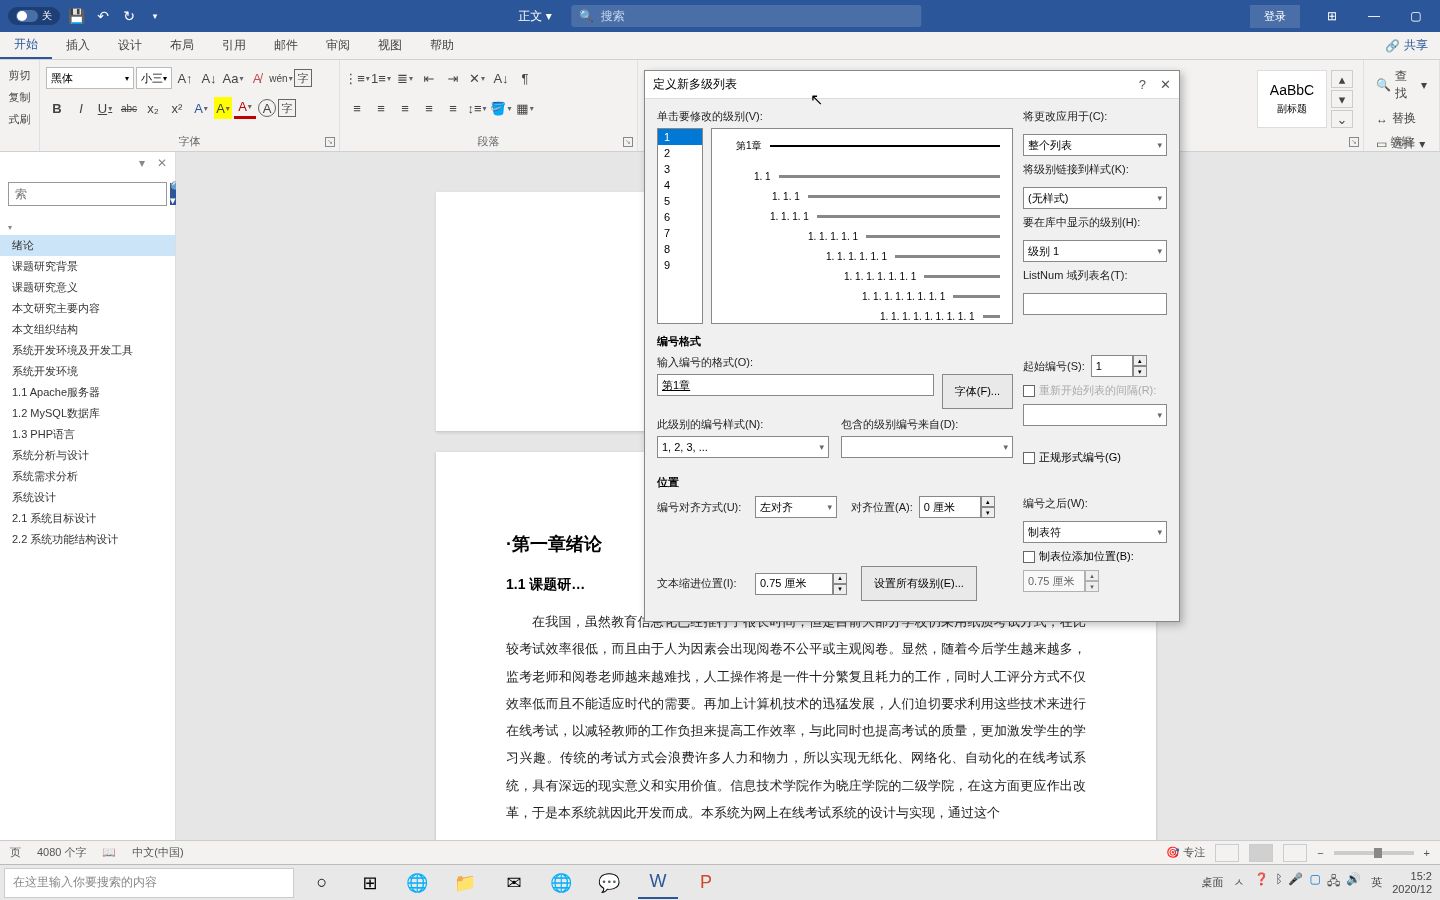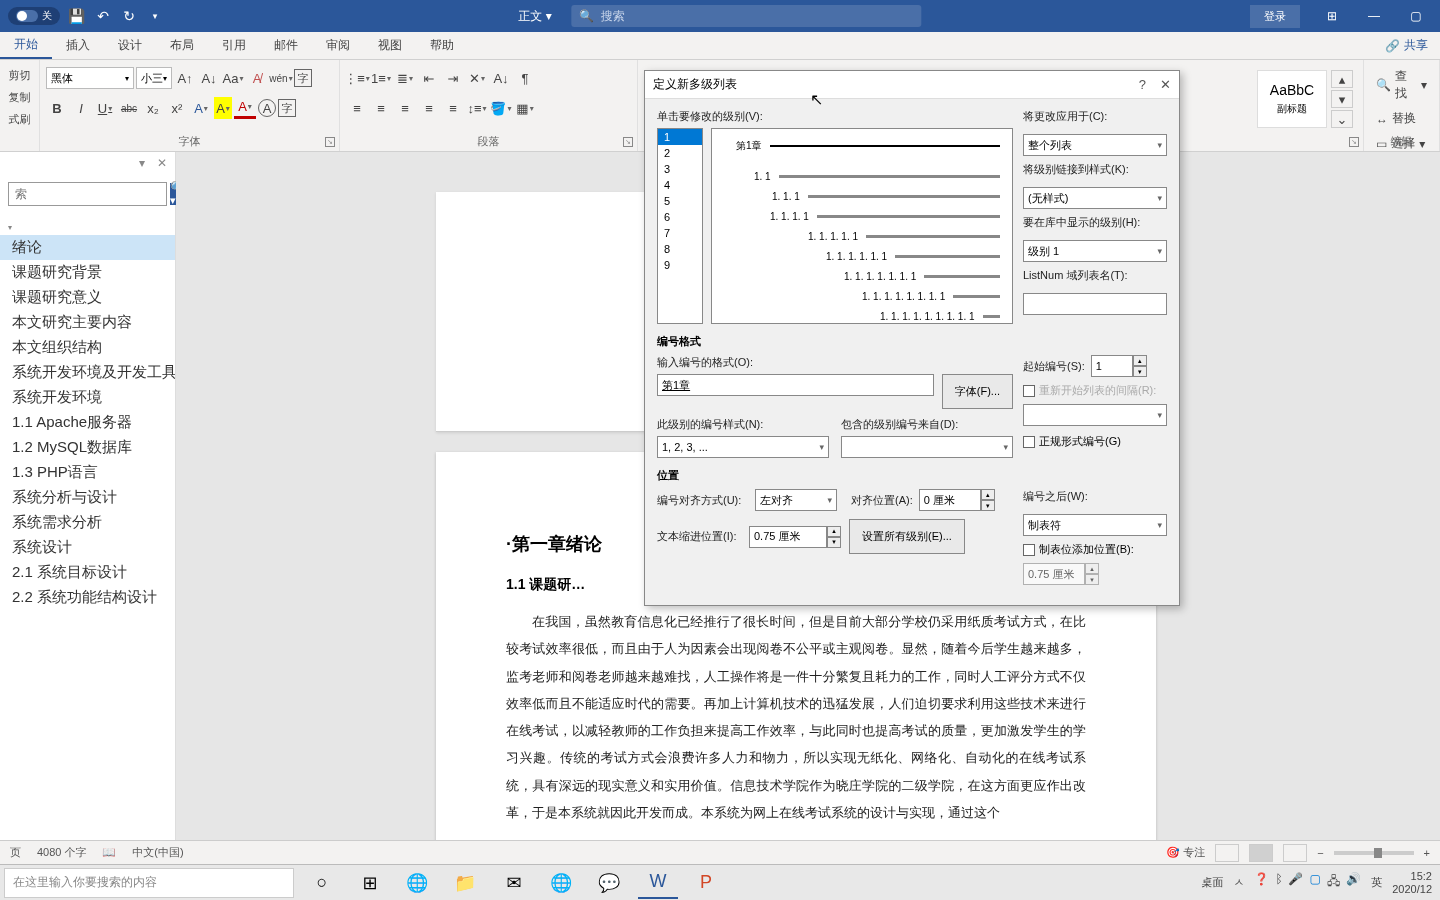--- a/index.html
+++ b/index.html
@@ -52,21 +52,21 @@
 .edit-item { display: flex; align-items: center; gap: 4px; padding: 4px 6px; font-size: 12px; color: #444; }
 
 
 .nav-pane { position: absolute; left: 0; top: 152px; width: 176px; bottom: 36px; background: #fff; border-right: 1px solid #ddd; }
 .nav-header { display: flex; justify-content: flex-end; padding: 4px 8px; gap: 12px; color: #888; }
 .nav-search { margin: 8px; height: 24px; border: 1px solid #999; display: flex; align-items: center; padding: 0 6px; }
 .nav-search input { border: none; flex: 1; font-size: 12px; outline: none; background: transparent; }
 .nav-search-btn { width: 24px; height: 22px; background: #2b579a; color: #fff; display: flex; align-items: center; justify-content: center; font-size: 11px; }
 .nav-tabs { display: flex; gap: 20px; padding: 6px 12px; font-size: 12px; border-bottom: 1px solid #ddd; }
 .nav-list { overflow-y: auto; padding-top: 6px; }
-.nav-item { padding: 3px 8px 3px 12px; font-size: 15px; color: #333; cursor: pointer; white-space: nowrap; overflow: hidden; }
+.nav-item { padding: 3px 8px 3px 12px; font-size: 11px; color: #333; cursor: pointer; white-space: nowrap; overflow: hidden; }
 .nav-item.selected { background: #cce4f7; }
 
 
 .doc-area { position: absolute; left: 176px; right: 0; top: 152px; bottom: 36px; background: #e6e6e6; overflow: hidden; }
 .page { position: absolute; left: 260px; top: 300px; width: 720px; background: #fff; padding: 80px 70px; box-shadow: 0 1px 3px rgba(0,0,0,0.2); }
 .page-break { position: absolute; left: 260px; top: 40px; width: 720px; height: 240px; background: #fff; border-bottom: 1px solid #ccc; box-shadow: 0 1px 3px rgba(0,0,0,0.1); }
 .page h1 { font-size: 18px; font-weight: bold; margin-bottom: 20px; }
 .page h2 { font-size: 14px; font-weight: bold; margin-bottom: 14px; }
 .page p { font-size: 13px; line-height: 2.1; text-align: justify; text-indent: 2em; color: #222; }
 
@@ -412,21 +412,21 @@
                 <span>▴</span>
                 <span>▾</span>
               </div>
           </div>
         </div>
         <div class="check" style="color:#aaa;">
           <div class="check-box"></div>
           <span>重新开始列表的间隔(R):</span>
         </div>
         <div class="dlg-combo" style="color:#aaa;"></div>
-        <div class="check" style="margin-top:2px;">
+        <div class="check" style="margin-top:18px;">
           <div class="check-box"></div>
           <span>正规形式编号(G)</span>
         </div>
       </div>
     </div>
 
     <div class="section-title">位置</div>
     <div class="dlg-row">
       <div style="flex:1;display:flex;flex-direction:column;gap:8px;">
         <div style="display:flex;align-items:center;gap:6px;">
@@ -436,21 +436,21 @@
             </div>
           <span class="dlg-label" style="margin:0 0 0 8px;">对齐位置(A):</span>
           <div class="spinner">
             <input value="0 厘米" style="">
             <div class="spinner-btns">
                 <span>▴</span>
                 <span>▾</span>
               </div>
           </div>
         </div>
-        <div style="display:flex;align-items:center;gap:0;">
+        <div style="display:flex;align-items:center;gap:6px;margin-top:40px;">
           <span class="dlg-label" style="margin:0;width:92px;">文本缩进位置(I):</span>
           <div class="spinner">
             <input style="width: 78px;" value="0.75 厘米">
             <div class="spinner-btns">
                 <span>▴</span>
                 <span>▾</span>
               </div>
           </div>
           <div class="dlg-btn" style="margin-left:8px;">设置所有级别(E)...</div>
         </div>

